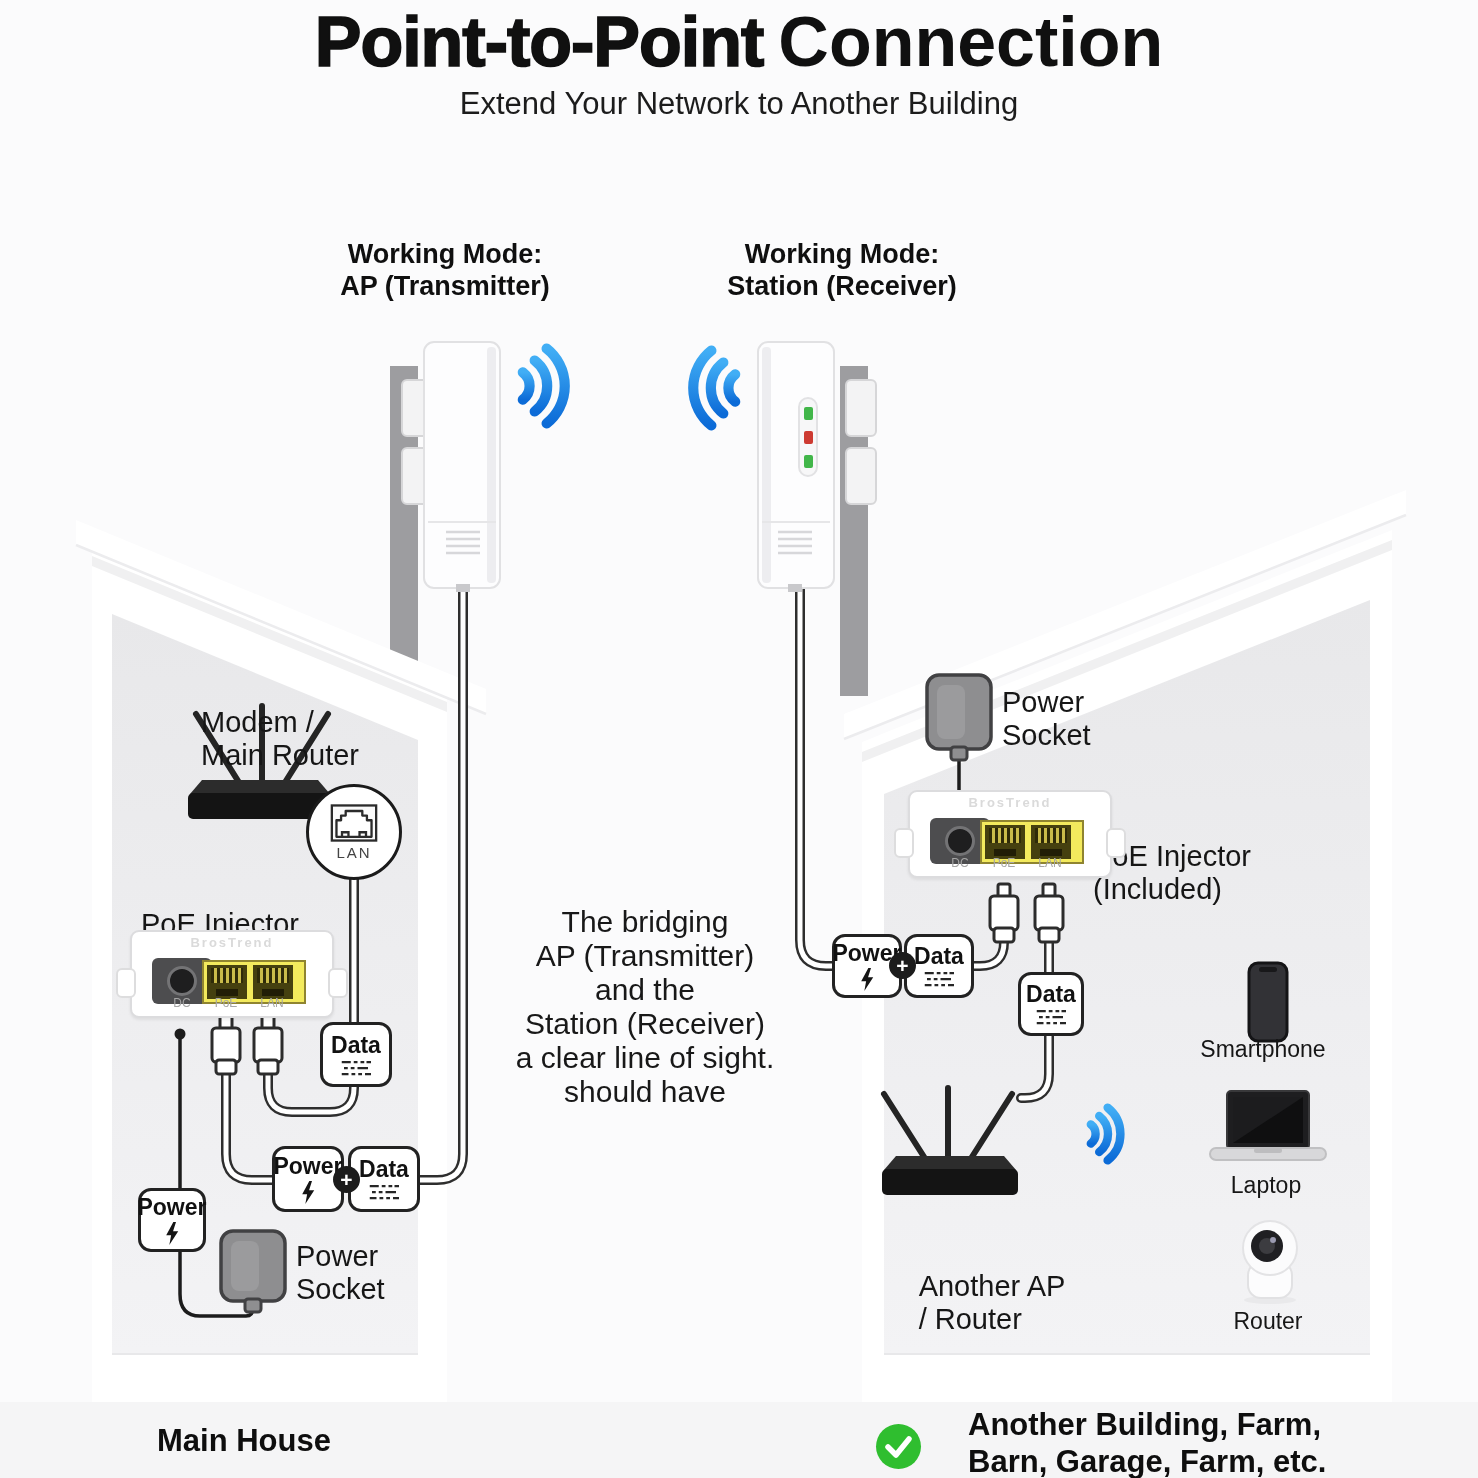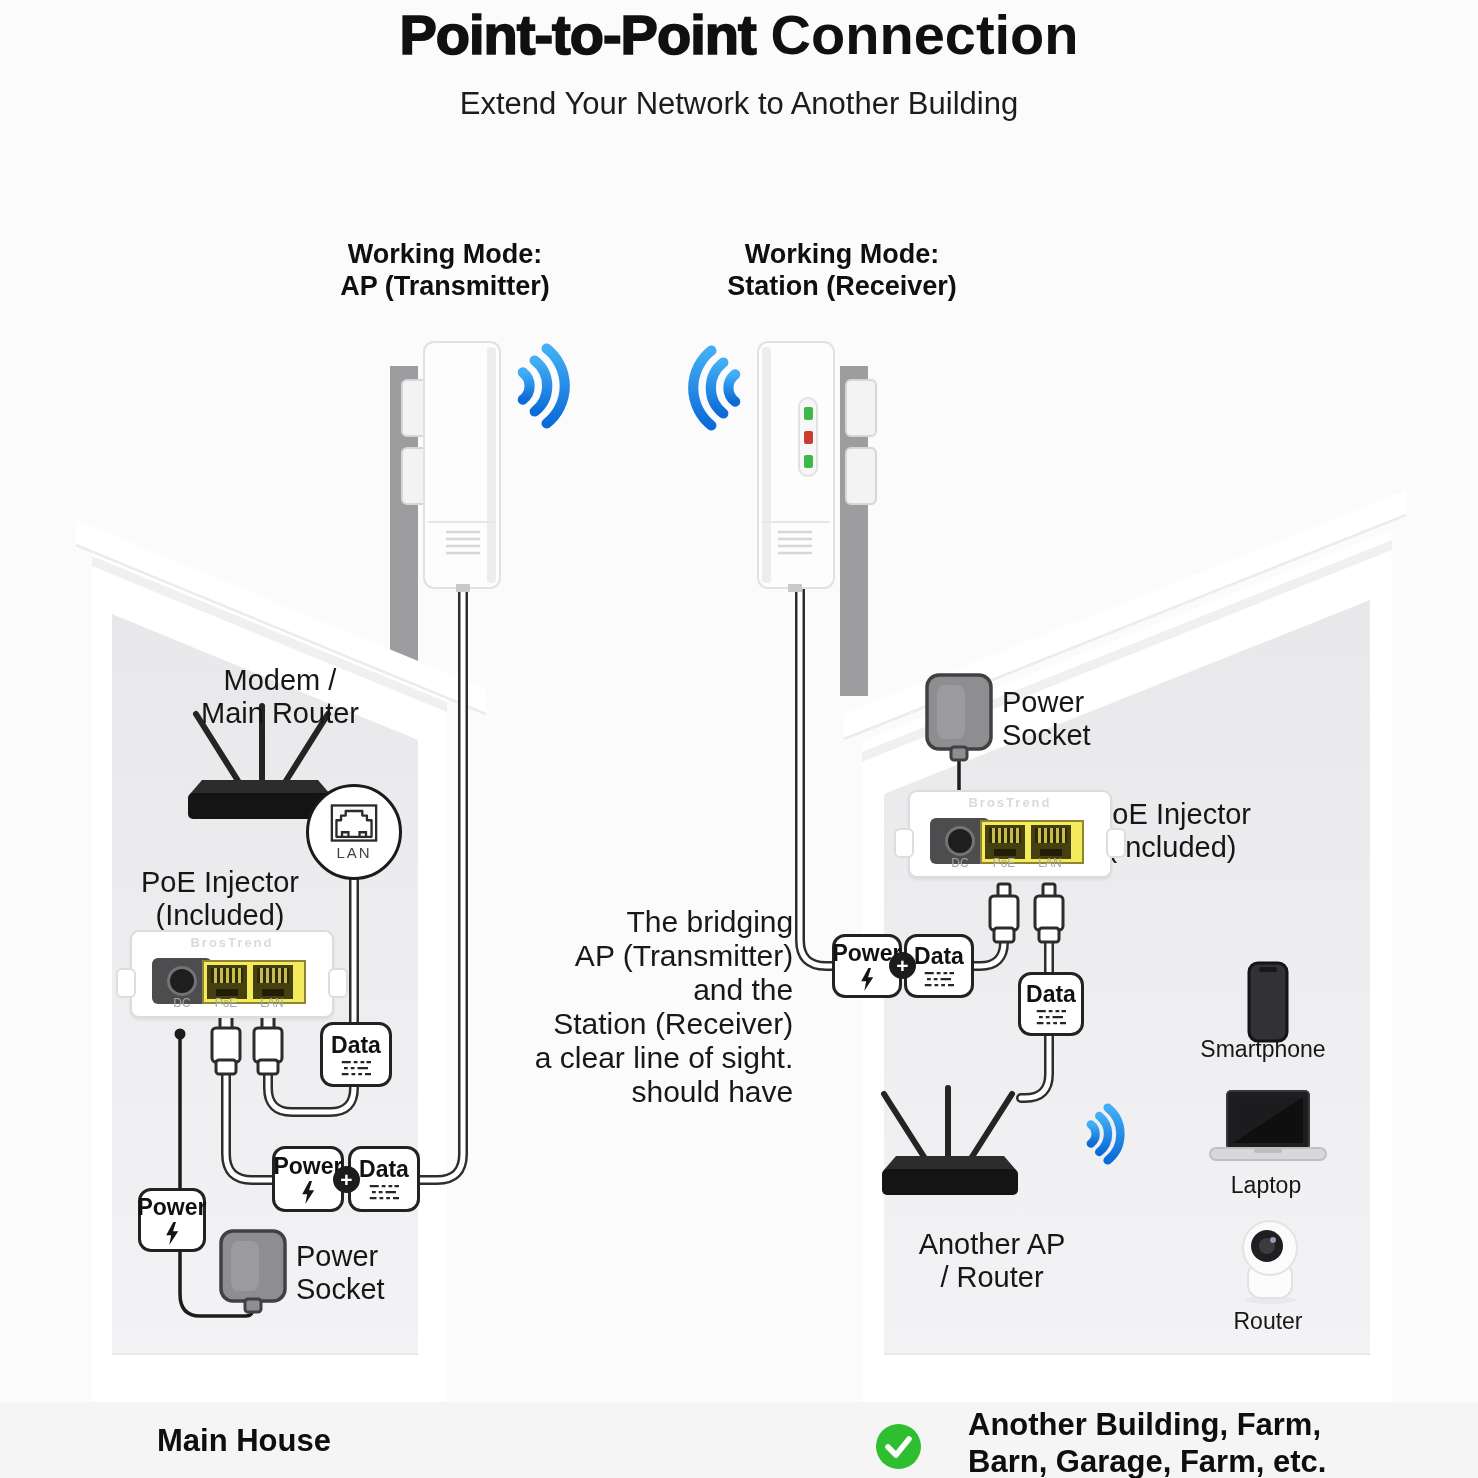--- a/index.html
+++ b/index.html
@@ -1,30 +1,30 @@
 <!DOCTYPE html>
 <html><head>
 <meta charset="utf-8">
 <style>
   html,body{margin:0;padding:0;background:#fbfbfc;}
   #canvas{position:relative;width:1478px;height:1478px;overflow:hidden;background:#fbfbfc;
           font-family:"Liberation Sans",sans-serif;color:#141414;}
   #scene{position:absolute;left:0;top:0;}
   .lbl{position:absolute;font-size:29px;line-height:33px;color:#161616;white-space:nowrap;}
-  .c{transform:translateX(-50%);text-align:center;}
+  .c{transform:translateX(-50%);text-align:left;margin-top:42px;}
   .title{position:absolute;left:50%;top:2px;transform:translateX(-50%);white-space:nowrap;
-         font-size:56px;font-weight:bold;color:#101010;}
+         font-size:70px;font-weight:bold;color:#101010;}
   .title .strong{-webkit-text-stroke:1.7px #101010;letter-spacing:-1px;}
   .title .rest{margin-left:15px;}
   .subtitle{position:absolute;left:50%;top:86px;transform:translateX(-50%);
             font-size:31px;color:#1c1c1c;white-space:nowrap;}
   .wm{position:absolute;transform:translateX(-50%);text-align:center;font-weight:bold;
       font-size:27px;line-height:32px;color:#0f0f0f;white-space:nowrap;}
-  .note{position:absolute;transform:translateX(-50%);text-align:right;
-        font-size:30px;line-height:34px;color:#181818;white-space:nowrap;margin-left:19px;}
+  .note{position:absolute;transform:translateX(-50%);text-align:center;
+        font-size:30px;line-height:34px;color:#181818;white-space:nowrap;}
   .pdbox{position:absolute;background:#fff;border:3.5px solid #222;border-radius:13px;
          box-sizing:border-box;display:flex;flex-direction:column;align-items:center;
          justify-content:center;gap:2px;z-index:2;}
   .pdbox .t{font-weight:bold;font-size:23px;line-height:24px;color:#111;}
   .pluscircle{position:absolute;width:27px;height:27px;background:#1c1c1c;border-radius:50%;
               color:#fff;display:flex;align-items:center;justify-content:center;
               font-weight:bold;font-size:21px;line-height:1;z-index:3;}
   .portcircle{position:absolute;background:#fff;border:3.5px solid #1b1b1b;border-radius:50%;
               box-sizing:border-box;display:flex;flex-direction:column;align-items:center;
               justify-content:center;z-index:2;}

